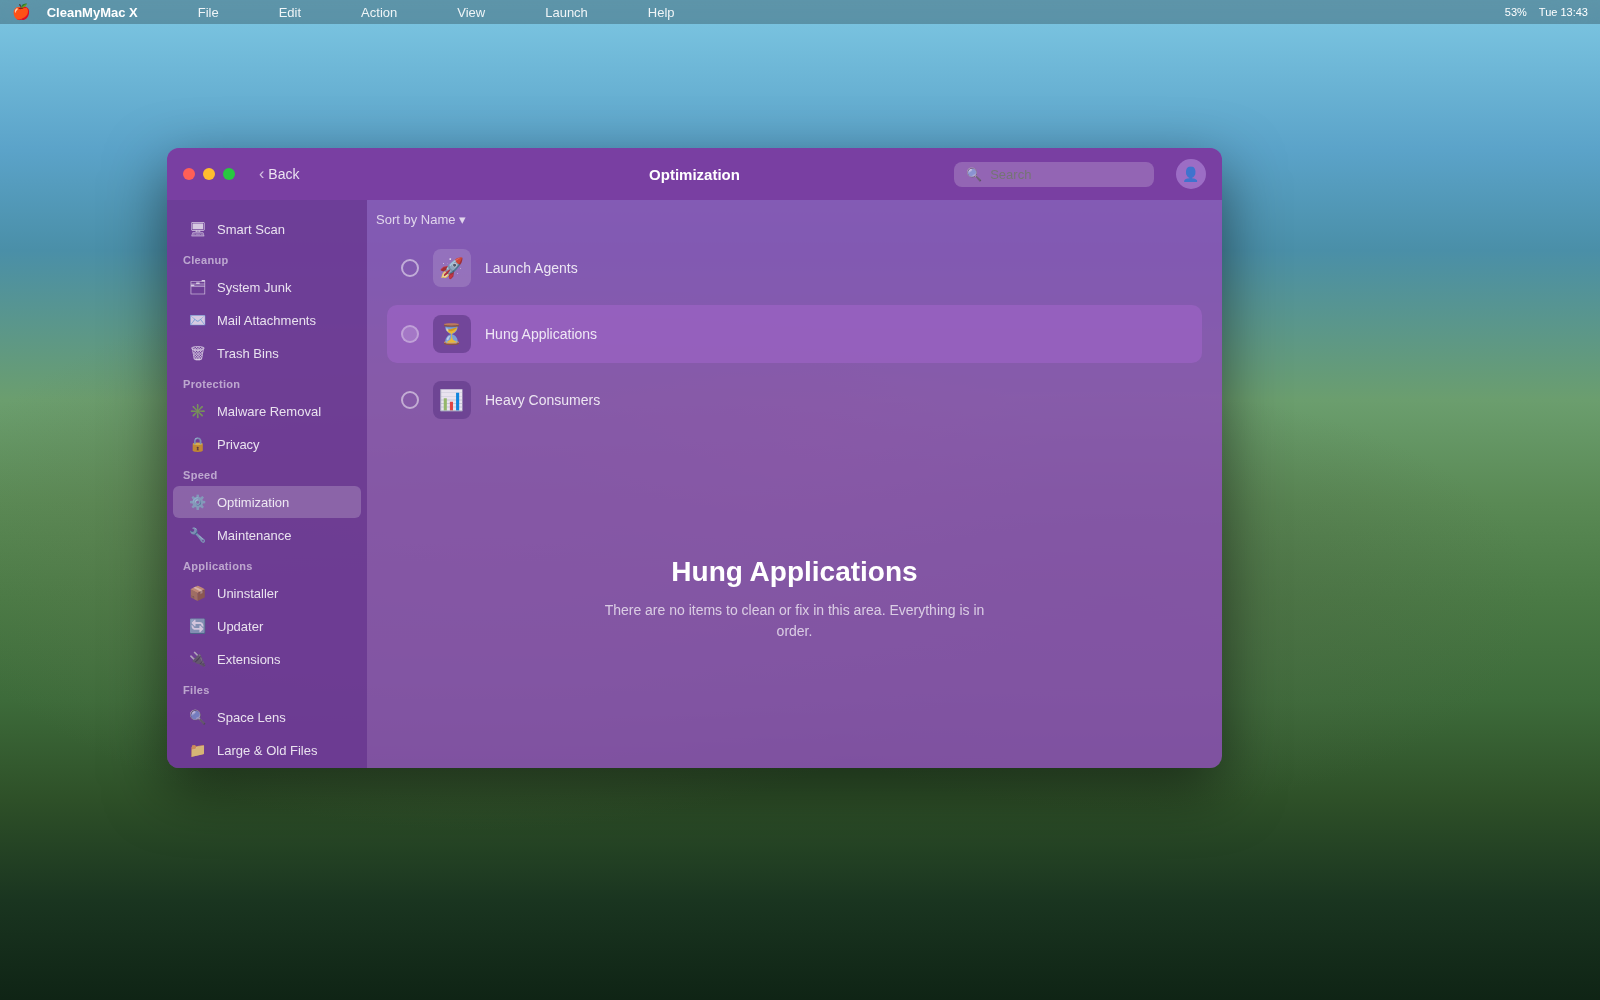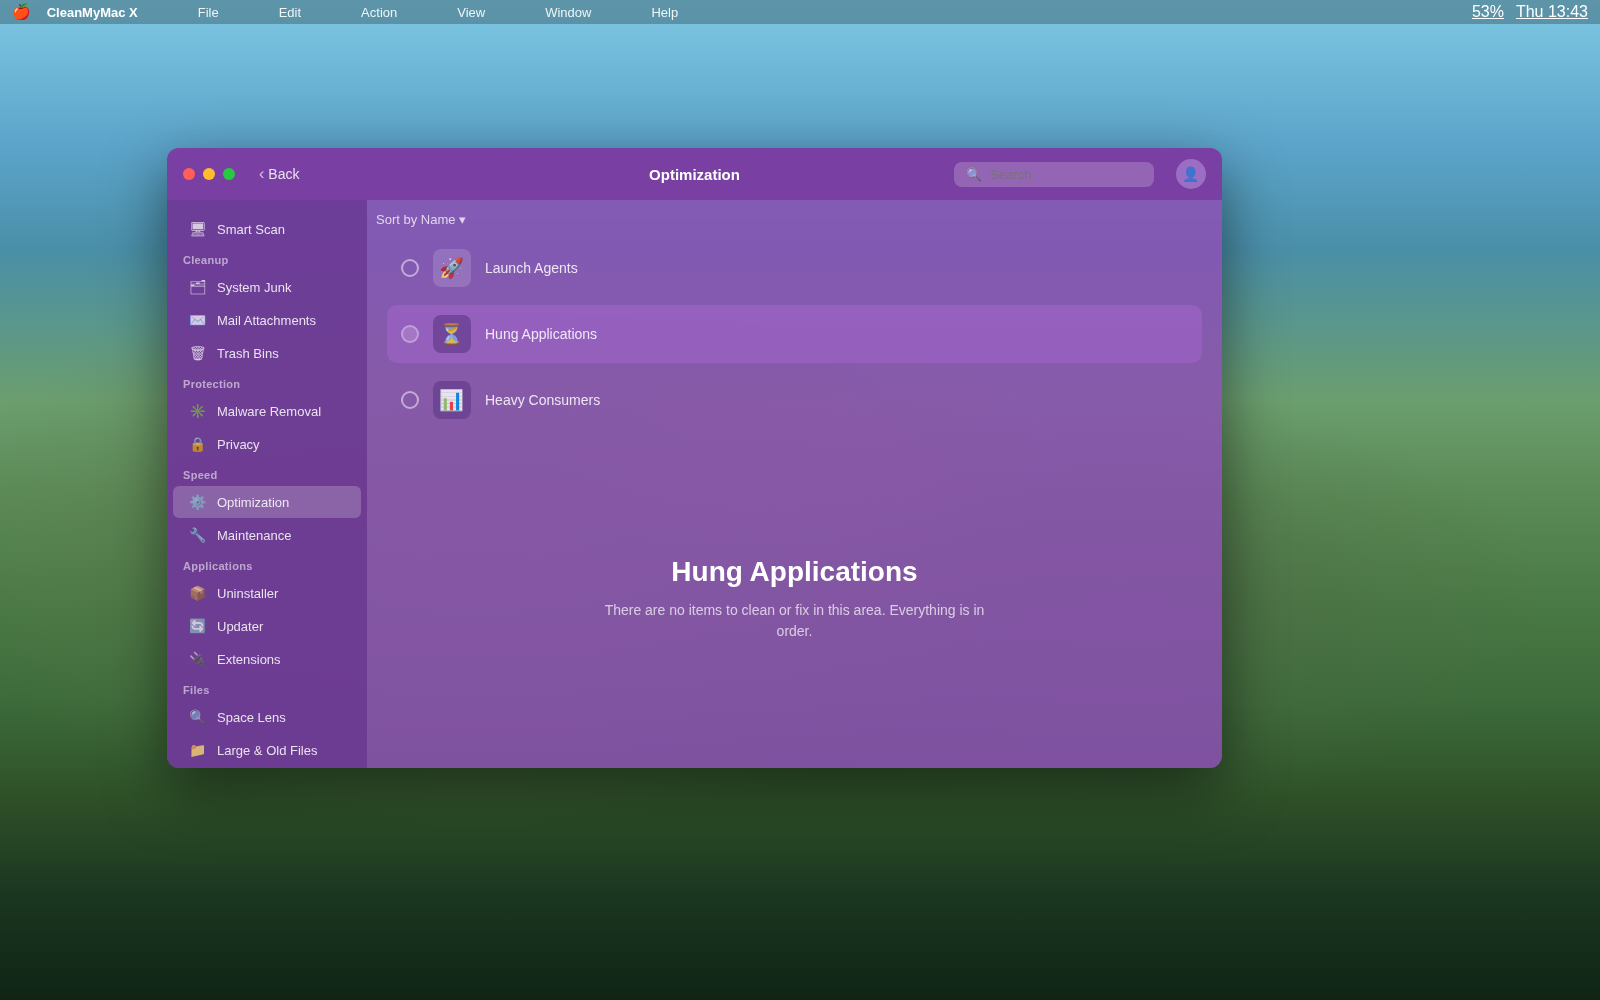--- a/index.html
+++ b/index.html
@@ -69,22 +69,21 @@
       font-weight: 700;
     }
     .menubar-menu {
       opacity: 0.9;
       margin-left: 44px;
     }
     .menubar-right {
       display: flex;
       align-items: center;
       gap: 12px;
-      font-size: 16px;
-      text-decoration: underline;
+      font-size: 11px;
     }
 
     
     .app-window {
       position: absolute;
       top: 148px;
       left: 167px;
       width: 1055px;
       height: 620px;
       background: rgba(140, 80, 180, 0.85);
@@ -345,26 +344,26 @@
 <div class="mountain-overlay"></div>
 
 <div class="menubar">
   <div class="menubar-left">
     <span class="apple-logo">🍎</span>
     <span class="menubar-app-name">CleanMyMac X</span>
     <span class="menubar-menu">File</span>
     <span class="menubar-menu">Edit</span>
     <span class="menubar-menu">Action</span>
     <span class="menubar-menu">View</span>
-    <span class="menubar-menu">Window</span>
+    <span class="menubar-menu">Launch</span>
     <span class="menubar-menu">Help</span>
   </div>
   <div class="menubar-right">
     <span>53%</span>
-    <span>Thu 13:43</span>
+    <span>Tue 13:43</span>
   </div>
 </div>
 
 <div class="app-window">
 
   <div class="title-bar">
     <div class="window-controls">
       <button class="wc-btn wc-close"></button>
       <button class="wc-btn wc-minimize"></button>
       <button class="wc-btn wc-maximize"></button>

